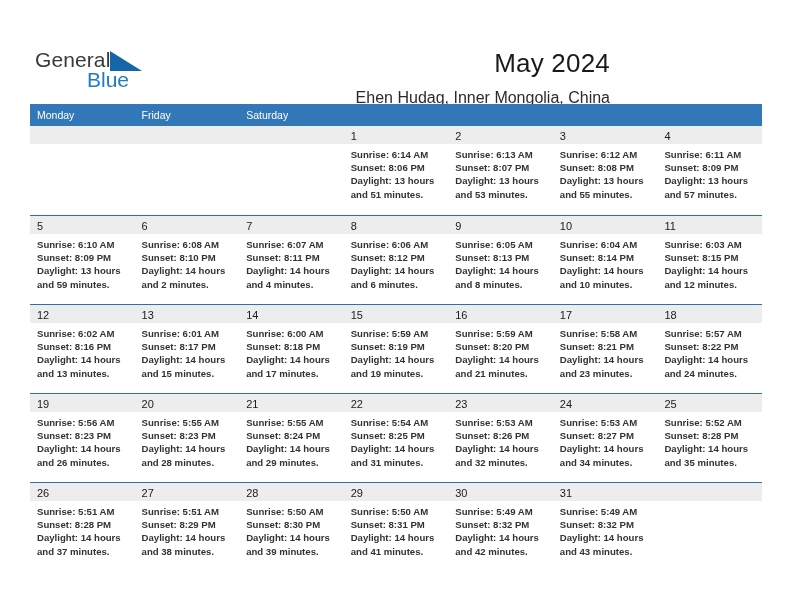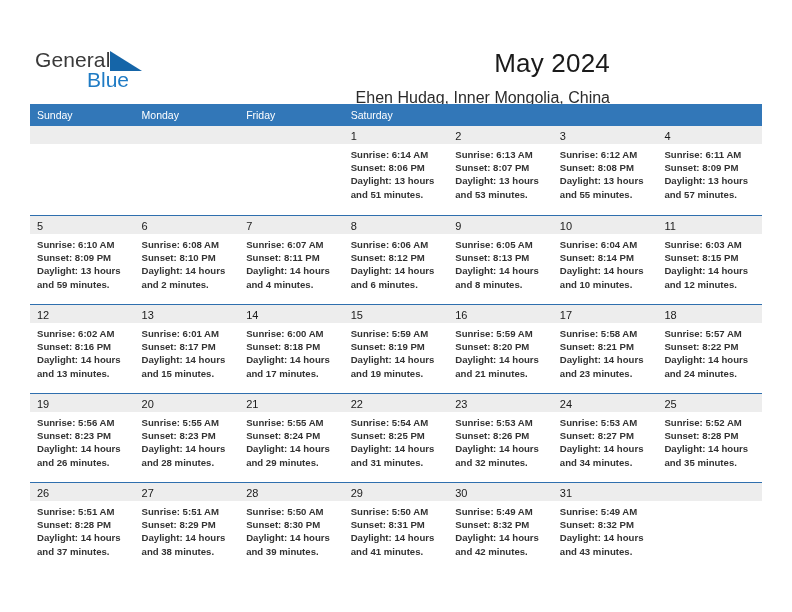--- a/index.html
+++ b/index.html
@@ -169,21 +169,20 @@
       <span class="logo-blue">Blue</span>
     </div>
 
     <div class="title">May 2024</div>
     <div class="subtitle">Ehen Hudag, Inner Mongolia, China</div>
   </div>
 
   <div class="calendar">
 
     <div class="weekday-row">
-      <div class="weekday">Sunday</div>
       <div class="weekday">Monday</div>
       <div class="weekday">Friday</div>
       <div class="weekday">Saturday</div>
     </div>
 
     <div id="weeks-container">
         <div class="week-row first">
           <div class="day-cell empty">
             <div class="day-number-bar"><span class="day-number"></span></div>
             <div class="day-body">

